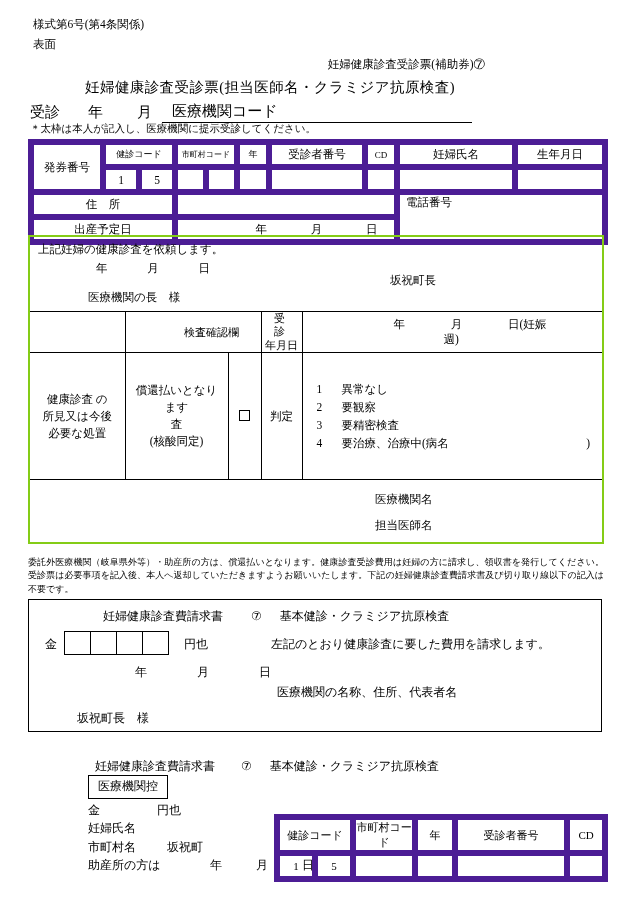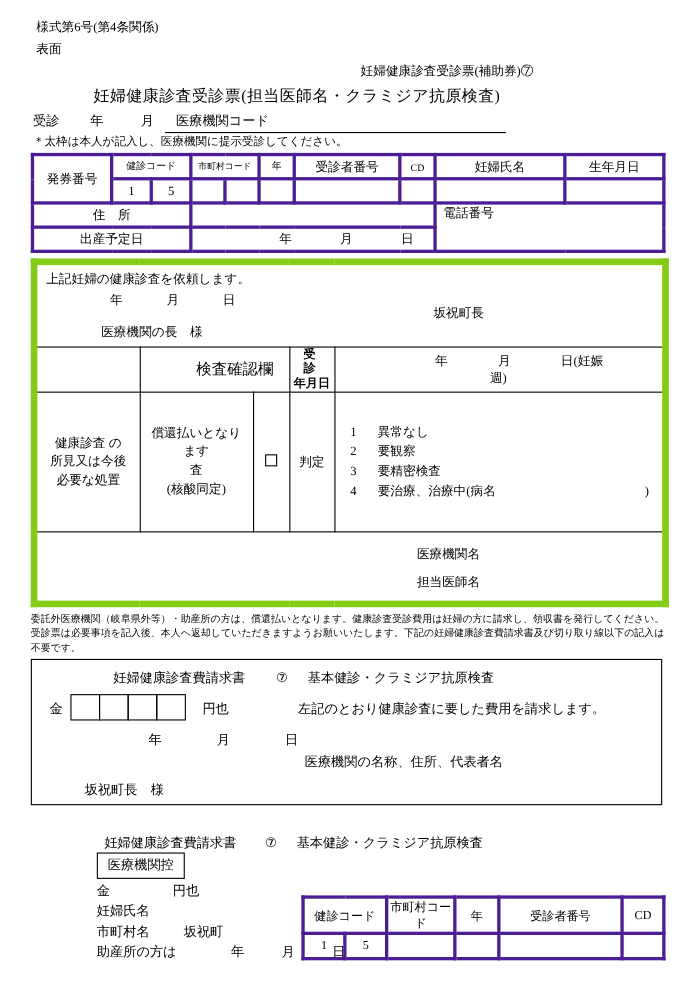--- a/index.html
+++ b/index.html
@@ -52,23 +52,23 @@
     top: 78px;
     text-align: center;
     font-size: 14.5px;
     letter-spacing: 0.4px;
     padding-left: 20px;
   }
   .consult-line {
     position: absolute;
     left: 30px;
     top: 102px;
-    font-size: 12px;
+    font-size: 15px;
     display: flex;
-    align-items: flex-start;
+    align-items: center;
   }
   .consult-line .w-jyushin { margin-right: 28px; }
   .consult-line .w-nen { margin-right: 34px; }
   .consult-line .w-getsu { margin-right: 10px; }
   .code-underline {
     display: inline-block;
     border-bottom: 1px solid #000;
     width: 300px;
     padding-left: 10px;
     padding-bottom: 1px;
@@ -80,21 +80,21 @@
     font-size: 10.5px;
   }
 
   
   table {
     border-collapse: collapse;
     table-layout: fixed;
     font-size: 11.5px;
   }
   table td {
-    border: 3px solid #4c1d95;
+    border: 6px solid #4c1d95;
     text-align: center;
     vertical-align: middle;
     padding: 0;
   }
 
   
   .tbl-applicant {
     position: absolute;
     left: 28px;
     top: 139px;
@@ -105,21 +105,21 @@
   .cell-small { font-size: 9px; }
   .cell-tiny { font-size: 8px; }
   .ruby-wrap { line-height: 1.0; }
 
   
   .tbl-exam {
     position: absolute;
     left: 28px;
     top: 235px;
     width: 574px;
-    border: 6px solid #84cc16;
+    border: 2px solid #84cc16;
   }
   .tbl-exam td {
     border: 1px solid #000;
   }
   .req-cell {
     text-align: left;
     padding: 5px 0 6px 8px;
     position: relative;
     height: 62px;
     vertical-align: top;
@@ -128,22 +128,22 @@
   .req-l2 { margin-left: 58px; margin-top: 4px; letter-spacing: 0px; }
   .req-l2 .sp { display: inline-block; width: 34px; }
   .req-mayor {
     position: absolute;
     left: 360px;
     top: 36px;
     font-size: 11.5px;
   }
   .req-l3 { margin-left: 50px; margin-top: 14px; }
 
-  .hdr-kensa { height: 34px; font-size: 14px; padding-left: 37px; }
-  .hdr-date2 { line-height: 1.22; font-size: 11px; font-weight: bold; }
+  .hdr-kensa { height: 34px; font-size: 11px; padding-left: 37px; }
+  .hdr-date2 { line-height: 1.22; font-size: 11px; }
   .hdr-date2 .r1 { letter-spacing: 4px; }
   .dateline { text-align: left; padding-left: 42px; font-size: 11.5px; }
   .dateline .s1 { display: inline-block; width: 46px; }
   .dateline .s2 { display: inline-block; width: 40px; }
   .dateline .s3 { display: inline-block; width: 96px; }
 
   .cell-findings { height: 126px; font-size: 11.5px; line-height: 1.45; }
   .cell-testname { height: 126px; font-size: 11.5px; line-height: 1.5; padding: 0 6px; }
   .cell-check { height: 126px; }
   .chk {

